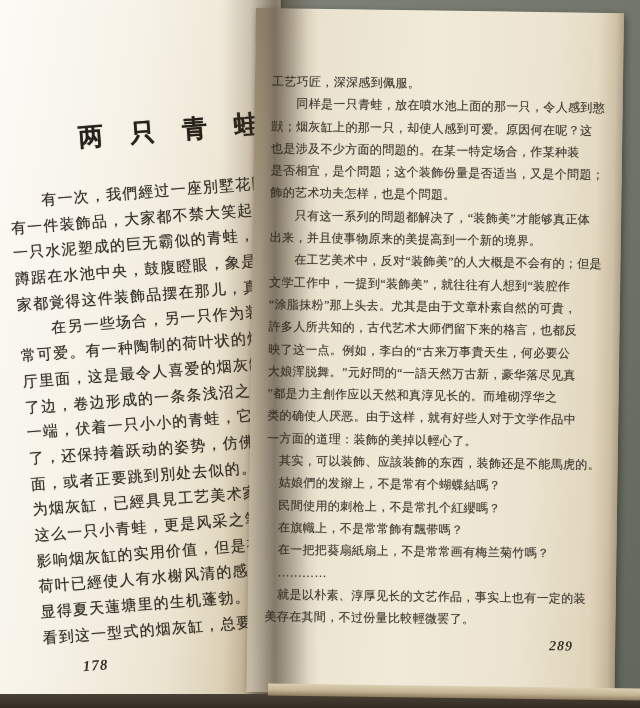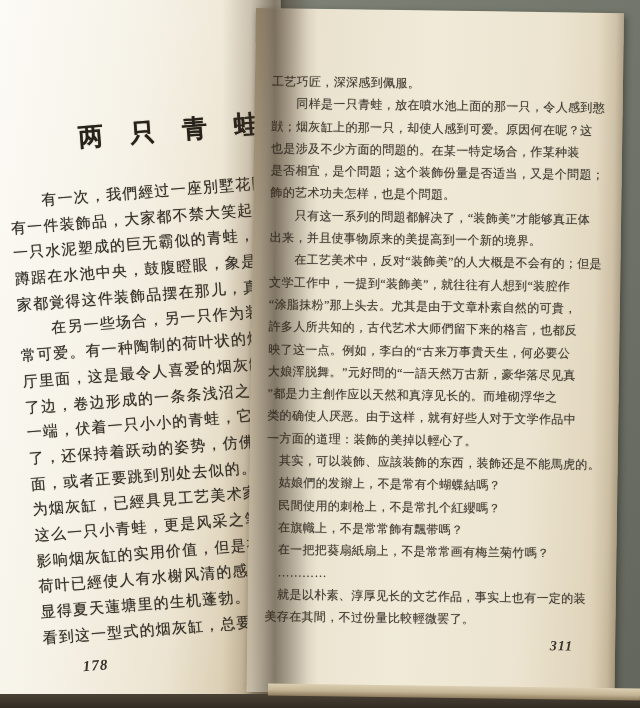--- a/index.html
+++ b/index.html
@@ -136,21 +136,21 @@
           <div class="line">　其实，可以装飾、应該装飾的东西，装飾还是不能馬虎的。</div>
           <div class="line">　姑娘們的发辮上，不是常有个蝴蝶結嗎？</div>
           <div class="line">　民間使用的刺枪上，不是常扎个紅纓嗎？</div>
           <div class="line">　在旗幟上，不是常常飾有飄带嗎？</div>
           <div class="line">　在一把把葵扇紙扇上，不是常常画有梅兰菊竹嗎？</div>
           <div class="line">　…………</div>
           <div class="line">　就是以朴素、淳厚见长的文艺作品，事实上也有一定的装</div>
           <div class="line">美存在其間，不过份量比較輕微罢了。</div>
         </div>
     </div>
-    <div class="pagenum-right">311</div>
+    <div class="pagenum-right">289</div>
     <div class="right-edge-shade"></div>
   </div>
 
   <div class="spine-shadow"></div>
   <div class="table-surface"></div>
   <div class="page-stack-edge"></div>
 
 </div>
 
 </body></html>

